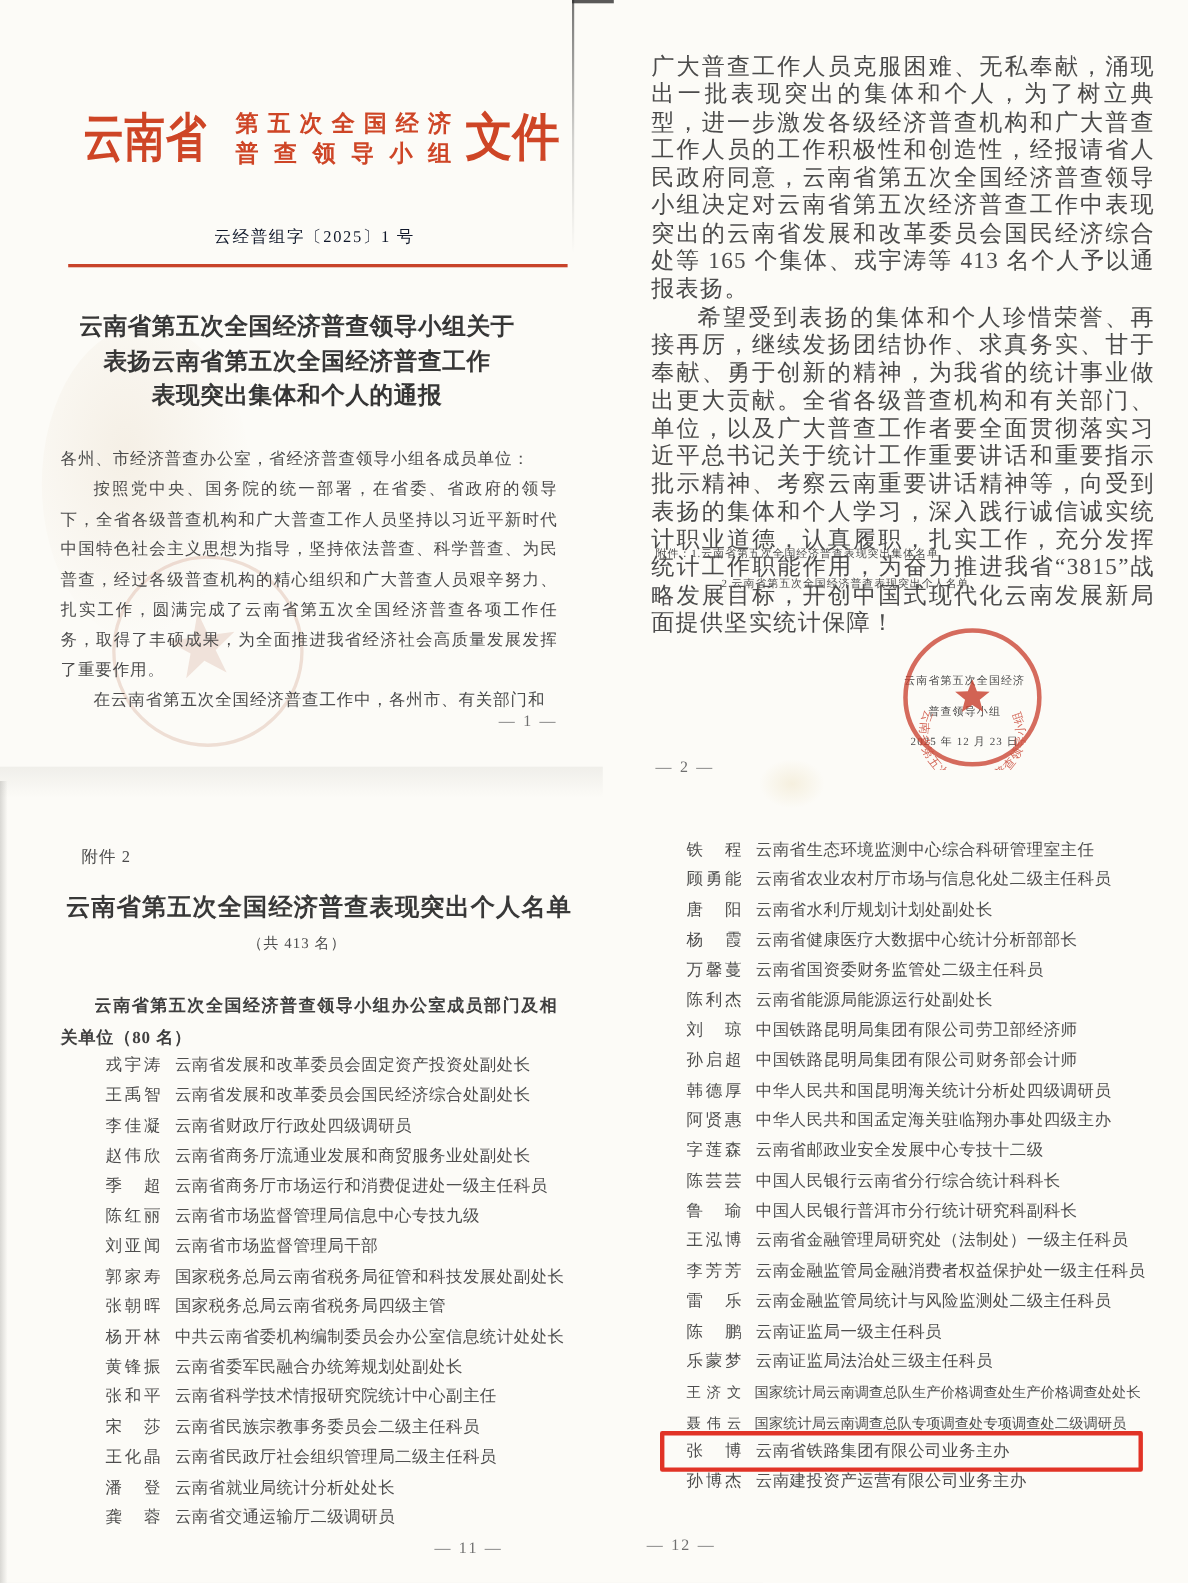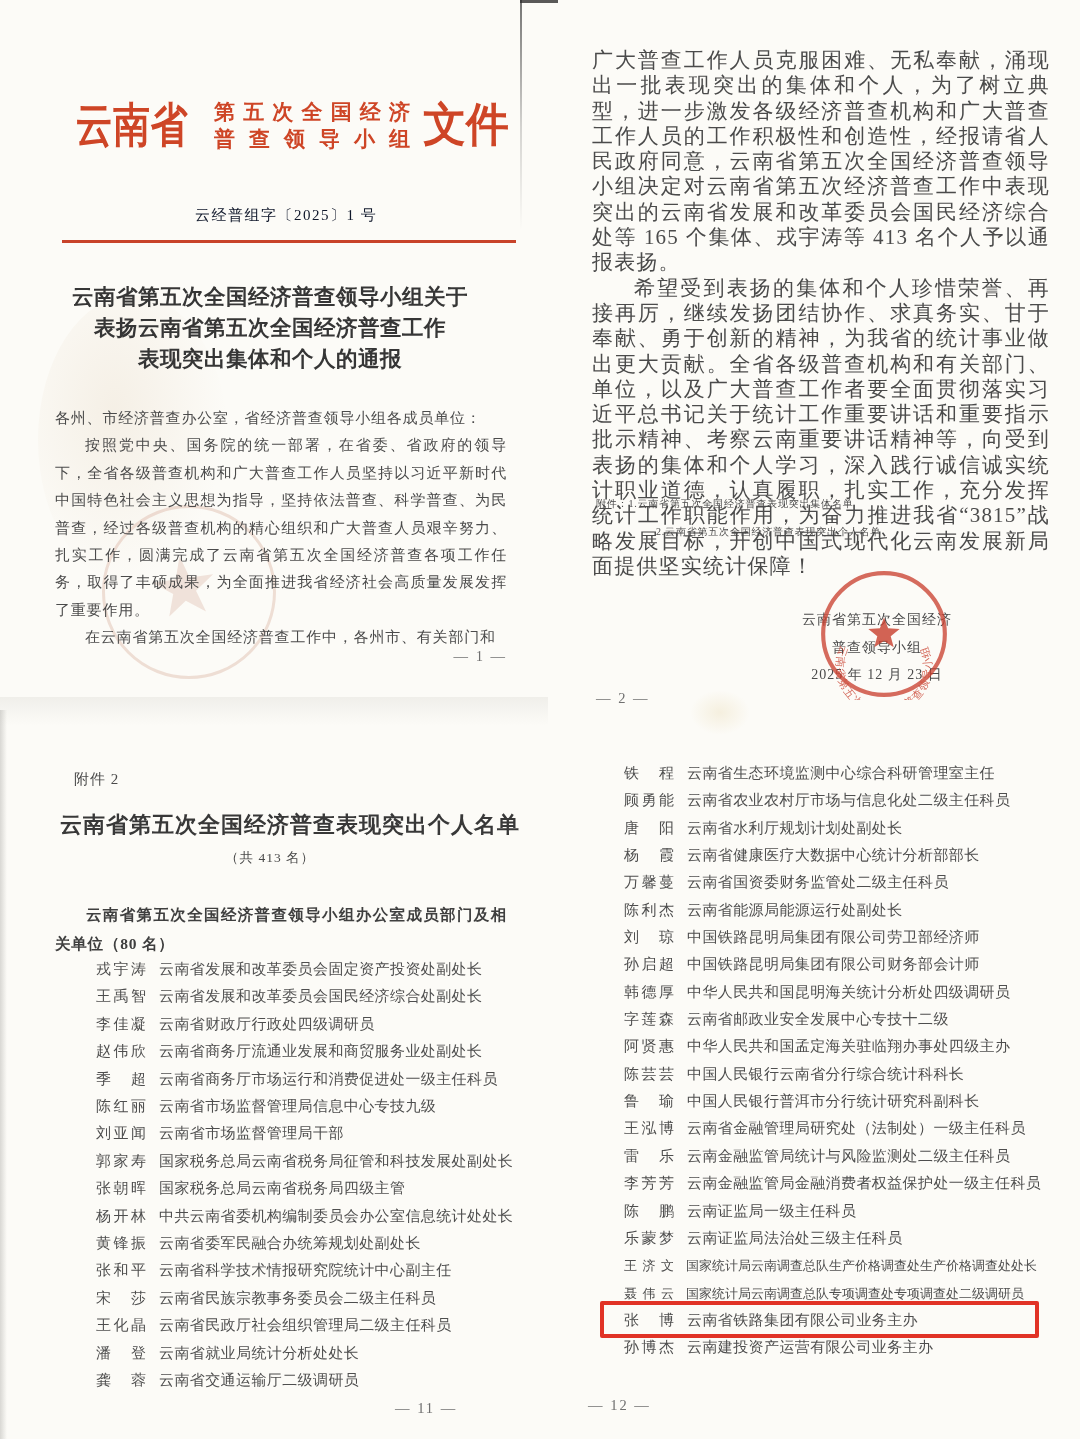--- a/index.html
+++ b/index.html
@@ -53,21 +53,21 @@
   .pagenum { position:absolute; font-size:14.5px; color:#6f6f6f; letter-spacing:2px; }
   .pagenum1 { left:55px; top:648px; width:452px; text-align:right; }
 
   
   .body2 { left:592px; top:48px; width:458px; font-size:21px; line-height:25.3px;
     letter-spacing:1.2px; }
   .attachments { position:absolute; left:596px; top:490px; font-size:10px;
     line-height:27.5px; color:#4a4a4a; letter-spacing:.8px; }
   .attach-line2 { margin-left:60px; }
   .signer { position:absolute; left:760px; top:606px; width:234px; text-align:center;
-    font-size:14px; line-height:27.5px; color:#4a4a4a; letter-spacing:1px; z-index:2; }
+    font-size:10px; line-height:27.5px; color:#4a4a4a; letter-spacing:1px; z-index:2; }
   .seal { position:absolute; left:818px; top:568px; width:132px; height:132px; z-index:3;
     opacity:.9; }
   .pagenum2 { left:596px; top:690px; }
 
   
   .attach-label11 { position:absolute; left:74px; top:770px; font-size:15px; color:#4a4a4a;
     letter-spacing:1px; }
   .title11 { position:absolute; left:20px; top:810px; width:500px; text-align:right;
     font-size:22px; font-weight:bold; color:#383838; letter-spacing:1px; }
   .subtitle11 { position:absolute; left:20px; top:849px; width:500px; text-align:center;
@@ -254,45 +254,45 @@
 
       <div class="row">
         <span class="name">孙启超</span><span class="title">中国铁路昆明局集团有限公司财务部会计师</span>
       </div>
 
       <div class="row">
         <span class="name">韩德厚</span><span class="title">中华人民共和国昆明海关统计分析处四级调研员</span>
       </div>
 
       <div class="row">
+        <span class="name">阿贤惠</span><span class="title">中华人民共和国孟定海关驻临翔办事处四级主办</span>
+      </div>
+
+      <div class="row">
         <span class="name">字莲森</span><span class="title">云南省邮政业安全发展中心专技十二级</span>
       </div>
 
       <div class="row">
-        <span class="name">阿贤惠</span><span class="title">中华人民共和国孟定海关驻临翔办事处四级主办</span>
-      </div>
-
-      <div class="row">
         <span class="name">陈芸芸</span><span class="title">中国人民银行云南省分行综合统计科科长</span>
       </div>
 
       <div class="row">
         <span class="name">鲁　瑜</span><span class="title">中国人民银行普洱市分行统计研究科副科长</span>
       </div>
 
       <div class="row">
         <span class="name">王泓博</span><span class="title">云南省金融管理局研究处（法制处）一级主任科员</span>
       </div>
 
       <div class="row">
+        <span class="name">李芳芳</span><span class="title">云南金融监管局金融消费者权益保护处一级主任科员</span>
+      </div>
+
+      <div class="row">
         <span class="name">雷　乐</span><span class="title">云南金融监管局统计与风险监测处二级主任科员</span>
-      </div>
-
-      <div class="row">
-        <span class="name">李芳芳</span><span class="title">云南金融监管局金融消费者权益保护处一级主任科员</span>
       </div>
 
       <div class="row">
         <span class="name">陈　鹏</span><span class="title">云南证监局一级主任科员</span>
       </div>
 
       <div class="row">
         <span class="name">乐蒙梦</span><span class="title">云南证监局法治处三级主任科员</span>
       </div>
 

